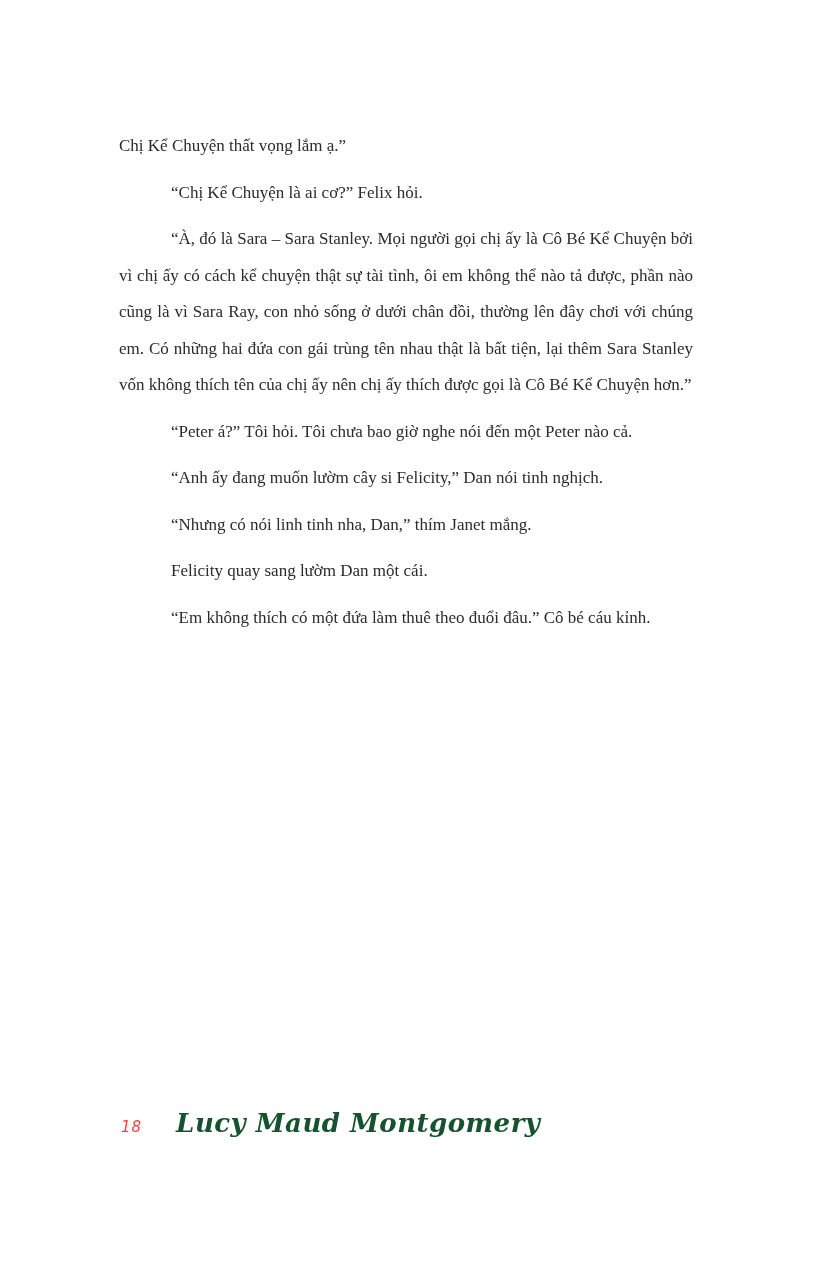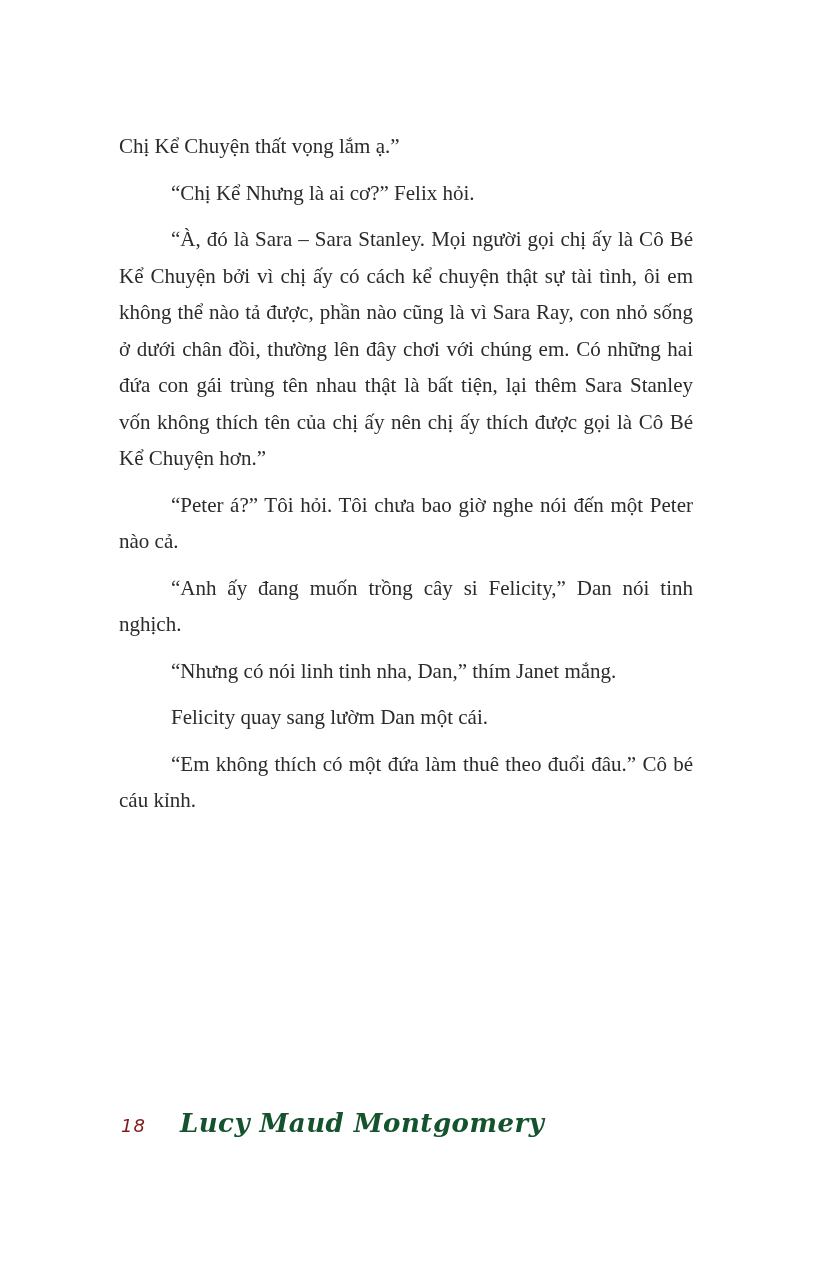--- a/index.html
+++ b/index.html
@@ -17,65 +17,65 @@
   }
   .body-text {
     position: absolute;
     left: 119px;
     top: 128px;
     width: 574px;
     color: #2b2b2b;
   }
   .body-text p {
     margin: 0 0 10px 0;
-    font-size: 21px;
+    font-size: 17px;
     line-height: 36.5px;
     text-align: justify;
     color: #2b2b2b;
   }
   .body-text p.indent {
     text-indent: 52px;
   }
   .footer {
     position: absolute;
     left: 121px;
     top: 1108px;
     width: 574px;
     display: flex;
     align-items: baseline;
     gap: 34px;
     color: #2a2a2a;
   }
   .pagenum {
     font-family: "DejaVu Sans", sans-serif;
     font-style: italic;
-    font-size: 18px;
+    font-size: 15px;
     letter-spacing: 1px;
-    color: #7f1d1d;
+    color: #ef4444;
   }
   .author {
     font-family: "DejaVu Serif", serif;
     font-style: italic;
     font-weight: 700;
     font-size: 26px;
     letter-spacing: 0.5px;
     color: #14532d;
   }
 </style>
 </head>
 <body>
 
 <div class="page">
 
   <div class="body-text" id="paragraphs">
       <p class="">Chị Kể Chuyện thất vọng lắm ạ.”</p>
-      <p class="indent">“Chị Kể Nhưng là ai cơ?” Felix hỏi.</p>
+      <p class="indent">“Chị Kể Chuyện là ai cơ?” Felix hỏi.</p>
       <p class="indent">“À, đó là Sara – Sara Stanley. Mọi người gọi chị ấy là Cô Bé Kể Chuyện bởi vì chị ấy có cách kể chuyện thật sự tài tình, ôi em không thể nào tả được, phần nào cũng là vì Sara Ray, con nhỏ sống ở dưới chân đồi, thường lên đây chơi với chúng em. Có những hai đứa con gái trùng tên nhau thật là bất tiện, lại thêm Sara Stanley vốn không thích tên của chị ấy nên chị ấy thích được gọi là Cô Bé Kể Chuyện hơn.”</p>
       <p class="indent">“Peter á?” Tôi hỏi. Tôi chưa bao giờ nghe nói đến một Peter nào cả.</p>
-      <p class="indent">“Anh ấy đang muốn trồng cây si Felicity,” Dan nói tinh nghịch.</p>
+      <p class="indent">“Anh ấy đang muốn lườm cây si Felicity,” Dan nói tinh nghịch.</p>
       <p class="indent">“Nhưng có nói linh tinh nha, Dan,” thím Janet mắng.</p>
       <p class="indent">Felicity quay sang lườm Dan một cái.</p>
       <p class="indent">“Em không thích có một đứa làm thuê theo đuổi đâu.” Cô bé cáu kỉnh.</p>
     </div>
 
   <div class="footer">
     <span class="pagenum">18</span>
     <span class="author">Lucy Maud Montgomery</span>
   </div>
 

